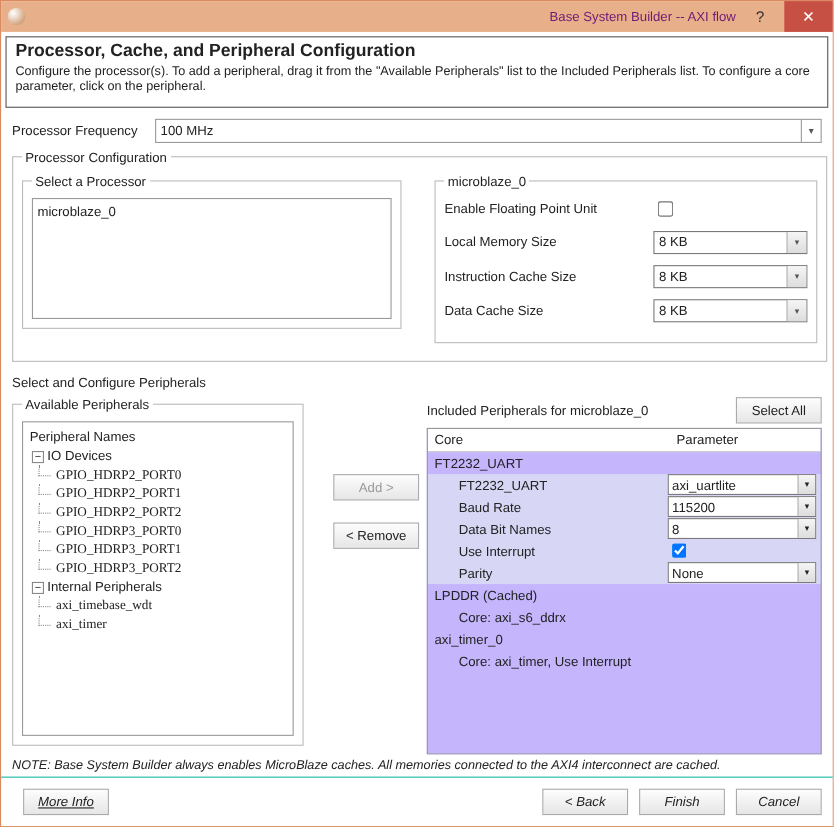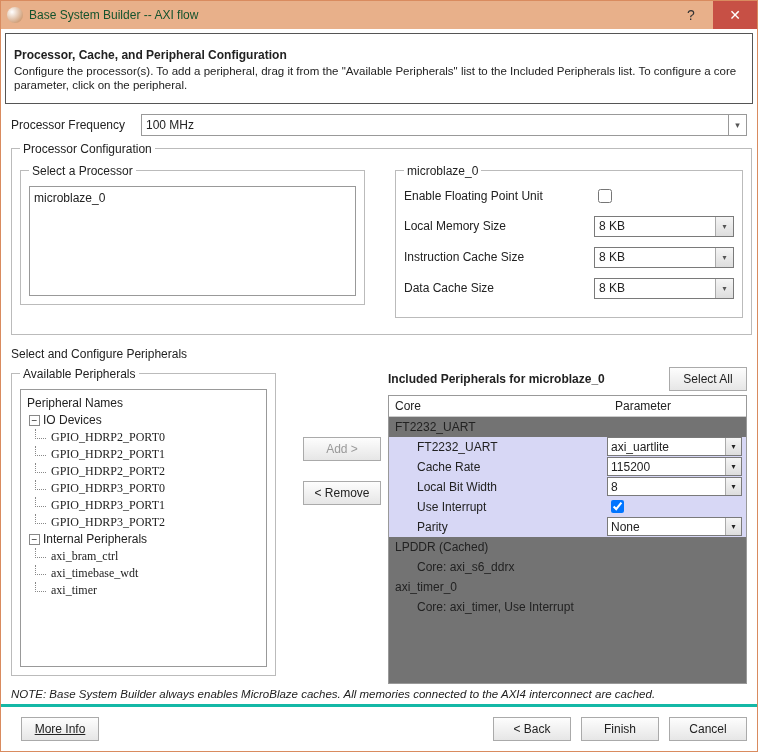--- a/index.html
+++ b/index.html
@@ -1,25 +1,25 @@
 <!DOCTYPE html>
 <html><head>
 <meta charset="utf-8">
 <style>
 * { box-sizing: border-box; font-family: "Segoe UI", Tahoma, sans-serif; }
 body { margin: 0; background: #fff; font-size: 12px; color: #222; }
 .window { width: 758px; height: 752px; border: 1px solid #d98b5f; display: flex; flex-direction: column; }
 .titlebar { height: 28px; background: #e8b08a; display: flex; align-items: center; padding-left: 6px; }
 .titlebar .icon { width: 16px; height: 16px; border-radius: 50%; background: radial-gradient(circle at 5px 5px,#fff,#c0804d); margin-right: 6px; }
-.titlebar .title { flex: 1; text-align: left; font-size: 12px; color: #14532d; }
+.titlebar .title { flex: 1; text-align: right; font-size: 12px; color: #701a75; }
 .titlebar .btns { display: flex; }
 .titlebar .btn { width: 44px; height: 28px; display: flex; align-items: center; justify-content: center; font-size: 14px; color: #333; }
 .titlebar .btn.close { background: #c75045; color: #fff; }
 .header-panel { margin: 4px; border: 1px solid #555; padding: 4px 8px 10px 8px; }
-.header-panel h2 { margin: 10px 0 2px 0; font-size: 12px; font-weight: bold; }
+.header-panel h2 { margin: 0 0 2px 0; font-size: 16px; font-weight: bold; }
 .header-panel p { margin: 0; font-size: 11.5px; line-height: 1.25; }
 .content { flex: 1; padding: 6px 10px 0 10px; overflow: hidden; display: flex; flex-direction: column; }
 .row { display: flex; align-items: center; margin-bottom: 6px; }
 .row label { width: 130px; }
 .combo { flex: 1; height: 22px; border: 1px solid #999; display: flex; align-items: center; padding: 0 4px; position: relative; background: #fff; }
 .combo .arrow { position: absolute; right: 0; top: 0; width: 18px; height: 100%; border-left: 1px solid #999; display: flex; align-items: center; justify-content: center; font-size: 9px; color: #555; }
 fieldset { border: 1px solid #bbb; margin: 0 0 8px 0; padding: 8px; }
 fieldset legend { font-size: 12px; padding: 0 3px; }
 .proc-config { display: flex; gap: 30px; }
 .proc-left { width: 345px; }
@@ -37,35 +37,35 @@
 .incl-col { flex: 1; display: flex; flex-direction: column; }
 .tree-box { border: 1px solid #999; flex: 1; padding: 4px 2px; background: #fff; overflow: auto; }
 .tree-header { font-size: 12px; padding: 2px 4px; }
 .tree-node { padding-left: 6px; line-height: 17px; white-space: nowrap; }
 .tree-toggle { display: inline-block; width: 11px; height: 11px; border: 1px solid #888; text-align: center; line-height: 9px; font-size: 10px; margin-right: 3px; cursor: pointer; }
 .tree-child { padding-left: 28px; position: relative; line-height: 17px; font-family: Liberation Serif, serif; }
 .tree-child::before { content: ""; position: absolute; left: 12px; top: 0; width: 10px; height: 9px; border-left: 1px dotted #888; border-bottom: 1px dotted #888; }
 .btn-std { min-width: 78px; height: 24px; border: 1px solid #aaa; background: linear-gradient(#fdfdfd,#e6e6e6); font-size: 12px; display: flex; align-items: center; justify-content: center; cursor: pointer; margin-left: 20px; }
 .btn-std.disabled { color: #999; }
 .incl-header { display: flex; align-items: center; margin-bottom: 4px; }
-.incl-header .lbl { flex: 1; font-weight: bold; }
-.grid { border: 1px solid #999; flex: 1; background: #737373; overflow: auto; }
+.incl-header .lbl { flex: 1; }
+.grid { border: 1px solid #999; flex: 1; background: #c4b5fd; overflow: auto; }
 .grid-head { display: flex; background: #fff; border-bottom: 1px solid #ccc; }
 .gh { padding: 3px 6px; }
 .gh.core { width: 220px; }
 .gh.param { flex: 1; }
 .grow { display: flex; align-items: center; padding: 0; line-height: 20px; }
 .gcell-core { width: 218px; padding-left: 6px; }
 .gcell-param { flex: 1; padding-right: 4px; display: flex; align-items: center; }
 .gcell-param .sel, .gcell-param .inp { flex: 1; height: 19px; border: 1px solid #7a7a7a; background: #fff; display: flex; align-items: center; padding: 0 3px; position: relative; font-size: 12px; }
 .gcell-param .sel .arrow { position: absolute; right: 0; top: 0; width: 16px; height: 100%; border-left: 1px solid #aaa; background: linear-gradient(#f5f5f5,#ddd); display: flex; align-items: center; justify-content: center; font-size: 8px; }
 .highlight { background: #d7d7f5; }
 .indent1 { padding-left: 28px; }
 .note { font-style: italic; font-size: 11.5px; padding: 4px 10px; }
-.footer { border-top: 3px solid #14b8a6; padding: 10px; display: flex; align-items: center; }
+.footer { border-top: 1px solid #14b8a6; padding: 10px; display: flex; align-items: center; font-style: italic; }
 .footer .spacer { flex: 1; }
 .footer .btn-std { margin-left: 10px; min-width: 78px; }
 .btn-link { text-decoration: underline; }
 </style>
 </head>
 <body>
 
 <div class="window">
   <div class="titlebar">
     <div class="icon"></div>
@@ -143,21 +143,20 @@
           <div class="tree-box">
             <div class="tree-header">Peripheral Names</div>
             <div class="tree-node"><span class="tree-toggle">−</span><span>IO Devices</span></div>
             <div class="tree-child">GPIO_HDRP2_PORT0</div>
             <div class="tree-child">GPIO_HDRP2_PORT1</div>
             <div class="tree-child">GPIO_HDRP2_PORT2</div>
             <div class="tree-child">GPIO_HDRP3_PORT0</div>
             <div class="tree-child">GPIO_HDRP3_PORT1</div>
             <div class="tree-child">GPIO_HDRP3_PORT2</div>
             <div class="tree-node"><span class="tree-toggle">−</span><span>Internal Peripherals</span></div>
-            <div class="tree-child">axi_bram_ctrl</div>
             <div class="tree-child">axi_timebase_wdt</div>
             <div class="tree-child">axi_timer</div>
           </div>
         </fieldset>
       </div>
 
       <div class="mid-col">
         <div class="btn-std disabled">Add &gt;</div>
         <div class="btn-std">&lt; Remove</div>
       </div>
@@ -178,30 +177,30 @@
           <div class="grow highlight">
             <div class="gcell-core indent1">FT2232_UART</div>
             <div class="gcell-param">
                 <div class="sel">
                   <span>axi_uartlite</span>
                   <span class="arrow">▾</span>
                 </div>
               </div>
           </div>
           <div class="grow highlight">
-            <div class="gcell-core indent1">Cache Rate</div>
+            <div class="gcell-core indent1">Baud Rate</div>
             <div class="gcell-param">
                 <div class="sel">
                   <span>115200</span>
                   <span class="arrow">▾</span>
                 </div>
               </div>
           </div>
           <div class="grow highlight">
-            <div class="gcell-core indent1">Local Bit Width</div>
+            <div class="gcell-core indent1">Data Bit Names</div>
             <div class="gcell-param">
                 <div class="sel">
                   <span>8</span>
                   <span class="arrow">▾</span>
                 </div>
               </div>
           </div>
           <div class="grow highlight">
             <div class="gcell-core indent1">Use Interrupt</div>
             <div class="gcell-param">

